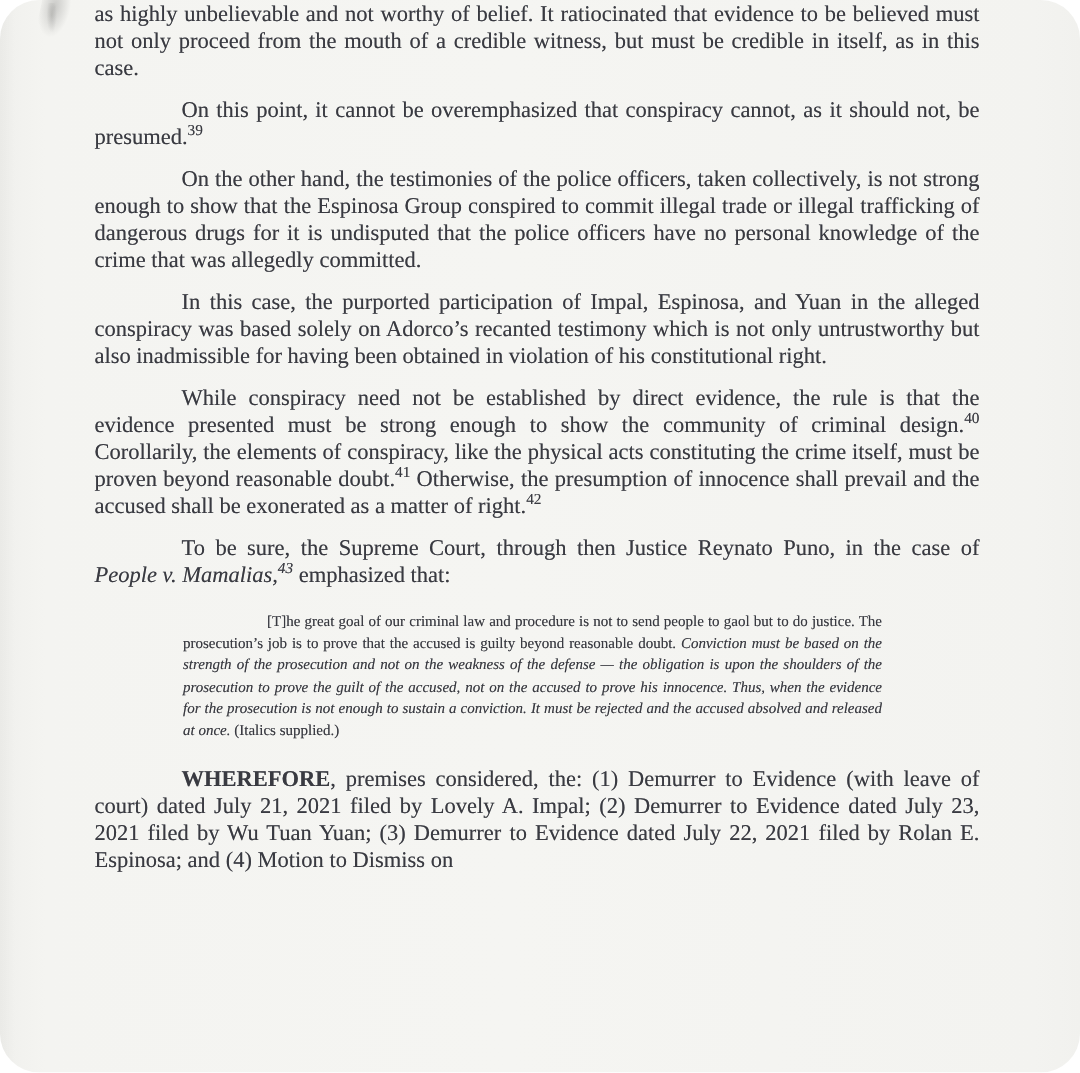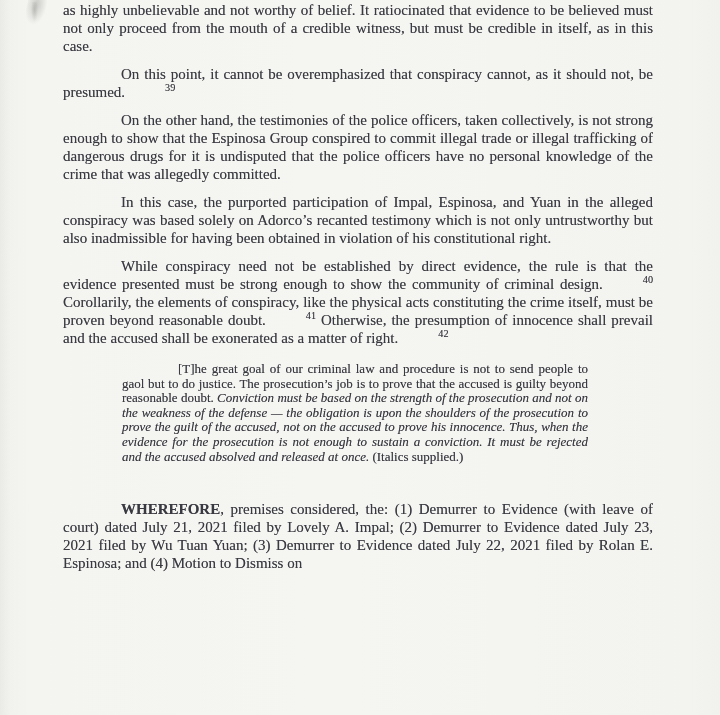--- a/index.html
+++ b/index.html
@@ -7,56 +7,56 @@
     padding: 0;
   }
   .page {
     position: relative;
     width: 720px;
     height: 715px;
     overflow: hidden;
     background: linear-gradient(90deg, #f0f0ed 0px, #f4f4f1 30px, #f5f5f2 340px, #f3f3f0 690px, #f1f1ee 720px);
     font-family: "Liberation Serif", "DejaVu Serif", serif;
     color: #393a41;
+    border-radius: 26px;
   }
   .content {
     position: absolute;
     left: 63px;
     top: 1px;
     width: 590px;
   }
   .para {
     margin: 0 0 10px 0;
     font-size: 15px;
     line-height: 18px;
     text-align: justify;
     text-indent: 58px;
     text-shadow: 0 0 0.4px rgba(57,58,65,0.55);
   }
   .para.no-indent {
     text-indent: 0;
   }
   .quote {
-    margin: 15px 0 36px 59px;
+    margin: 15px 0 15px 59px;
     width: 466px;
-    font-size: 13px;
+    font-size: 10px;
     line-height: 14.6px;
     text-align: justify;
     text-indent: 56px;
     text-shadow: 0 0 0.4px rgba(57,58,65,0.55);
   }
   .it { font-style: italic; }
   .bd { font-weight: bold; font-family: Liberation Serif, serif; }
   sup {
     font-size: 0.68em;
     line-height: 0;
     position: relative;
     top: -0.05em;
     vertical-align: super;
-    margin-left: 40px;
   }
   sup.it { font-style: italic; }
   .smudge-a {
     position: absolute;
     left: 26px;
     top: -4px;
     width: 20px;
     height: 30px;
     background: radial-gradient(ellipse at 45% 30%, rgba(110,110,108,0.32), rgba(110,110,108,0) 68%);
     transform: rotate(12deg);
@@ -87,16 +87,17 @@
 <div class="page">
   <div class="edge-shade"></div>
   <div class="smudge-a"></div>
   <div class="smudge-b"></div>
   <main class="content">
       <p class="para no-indent"><span>as highly unbelievable and not worthy of belief. It ratiocinated that evidence to be believed must not only proceed from the mouth of a credible witness, but must be credible in itself, as in this case.</span></p>
       <p class="para"><span>On this point, it cannot be overemphasized that conspiracy cannot, as it should not, be presumed.</span><sup>39</sup></p>
       <p class="para"><span>On the other hand, the testimonies of the police officers, taken collectively, is not strong enough to show that the Espinosa Group conspired to commit illegal trade or illegal trafficking of dangerous drugs for it is undisputed that the police officers have no personal knowledge of the crime that was allegedly committed.</span></p>
       <p class="para"><span>In this case, the purported participation of Impal, Espinosa, and Yuan in the alleged conspiracy was based solely on Adorco’s recanted testimony which is not only untrustworthy but also inadmissible for having been obtained in violation of his constitutional right.</span></p>
       <p class="para"><span>While conspiracy need not be established by direct evidence, the rule is that the evidence presented must be strong enough to show the community of criminal design.</span><sup>40</sup><span> Corollarily, the elements of conspiracy, like the physical acts constituting the crime itself, must be proven beyond reasonable doubt.</span><sup>41</sup><span> Otherwise, the presumption of innocence shall prevail and the accused shall be exonerated as a matter of right.</span><sup>42</sup></p>
+      <p class="para"><span>To be sure, the Supreme Court, through then Justice Reynato Puno, in the case of </span><span class="it">People v. Mamalias,</span><sup class="it">43</sup><span> emphasized that:</span></p>
       <p class="quote"><span>[T]he great goal of our criminal law and procedure is not to send people to gaol but to do justice. The prosecution’s job is to prove that the accused is guilty beyond reasonable doubt. </span><span class="it">Conviction must be based on the strength of the prosecution and not on the weakness of the defense — the obligation is upon the shoulders of the prosecution to prove the guilt of the accused, not on the accused to prove his innocence. Thus, when the evidence for the prosecution is not enough to sustain a conviction. It must be rejected and the accused absolved and released at once.</span><span> (Italics supplied.)</span></p>
       <p class="para"><span class="bd">WHEREFORE</span><span>, premises considered, the: (1) Demurrer to Evidence (with leave of court) dated July 21, 2021 filed by Lovely A. Impal; (2) Demurrer to Evidence dated July 23, 2021 filed by Wu Tuan Yuan; (3) Demurrer to Evidence dated July 22, 2021 filed by Rolan E. Espinosa; and (4) Motion to Dismiss on</span></p>
     </main>
 </div>
 
 </body></html>

